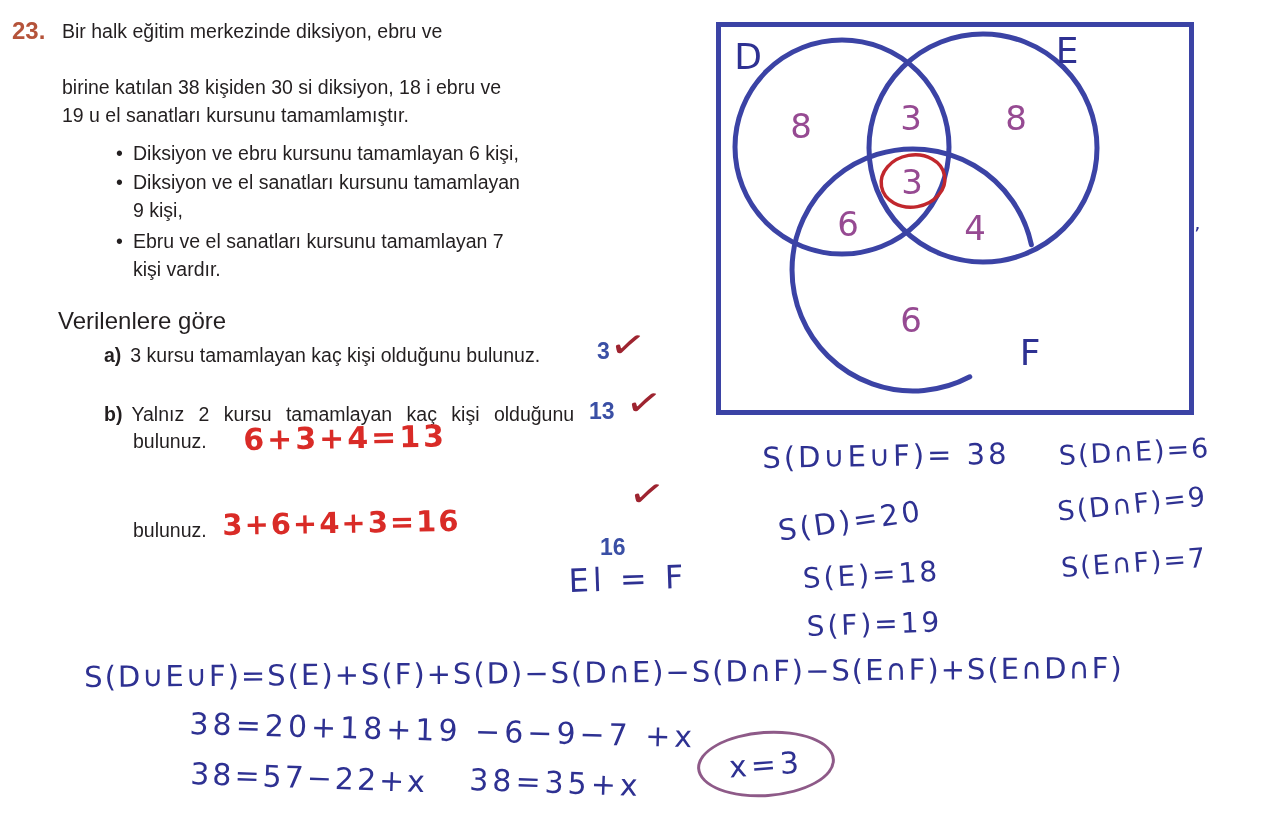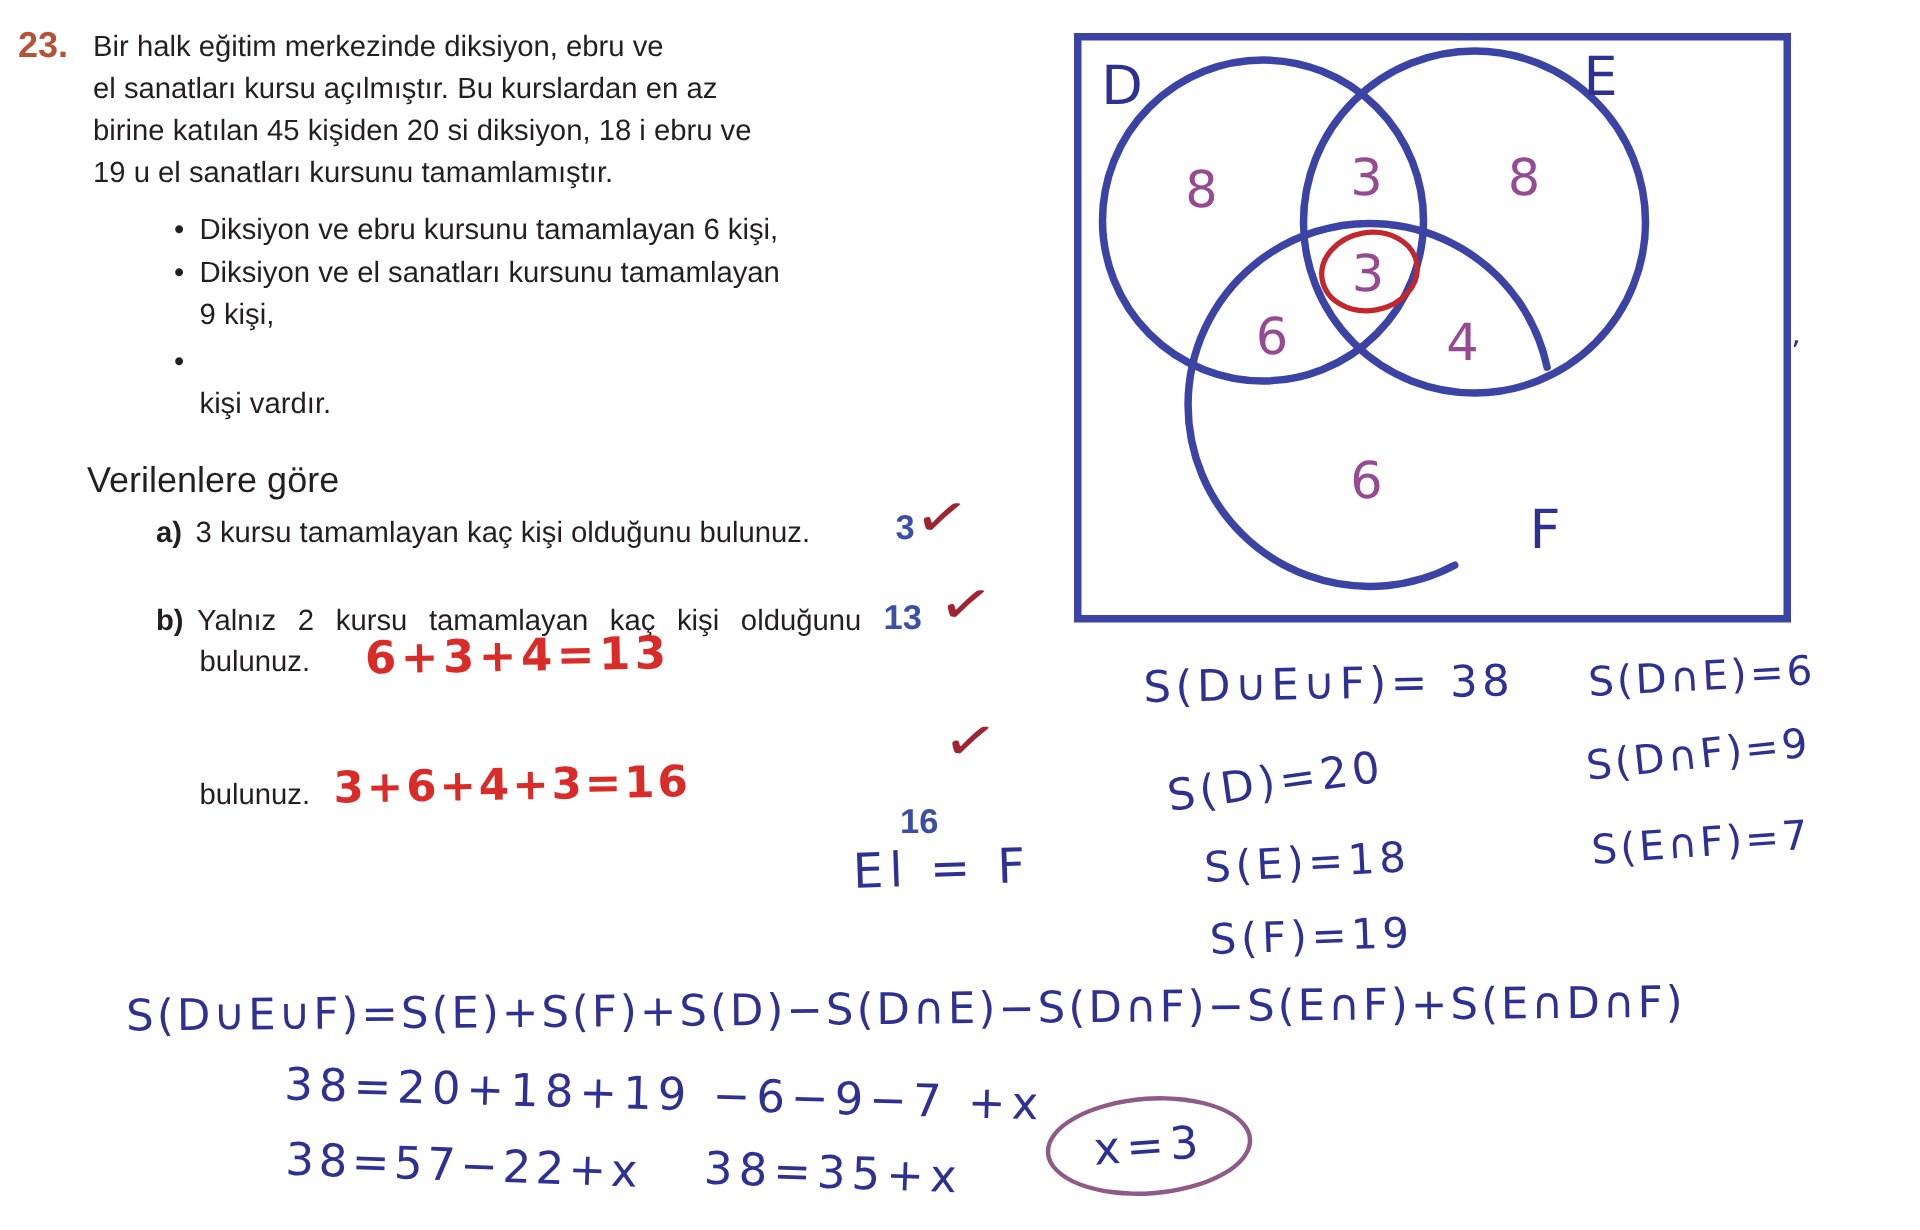--- a/index.html
+++ b/index.html
@@ -23,35 +23,35 @@
   .venn-label{fill:#2e3192;font-size:36px;text-anchor:middle;}
 </style>
 </head>
 <body>
 
 <div class="page">
 
   <span class="abs qnum" style="left:12px;top:17px;">23.</span>
 
   <div class="abs print" style="left:46px;top:17px;">Bir halk eğitim merkezinde diksiyon, ebru ve</div>
-  <div class="abs print" style="left:46px;top:45px;">el sanatları kursu açılmıştır. Bu kurslardan en az</div>
-  <div class="abs print" style="left:46px;top:73px;">birine katılan 45 kişiden 20 si diksiyon, 18 i ebru ve</div>
+  <div class="abs print" style="left:46px;top:73px;">birine katılan 38 kişiden 30 si diksiyon, 18 i ebru ve</div>
   <div class="abs print" style="left:46px;top:101px;">19 u el sanatları kursunu tamamlamıştır.</div>
 
   <div class="abs print" style="left:117px;top:139px;">
     <span class="bullet-dot">•</span>
     <span>Diksiyon ve ebru kursunu tamamlayan 6 kişi,</span>
   </div>
   <div class="abs print" style="left:117px;top:168px;">
     <span class="bullet-dot">•</span>
     <span>Diksiyon ve el sanatları kursunu tamamlayan</span>
   </div>
   <div class="abs print" style="left:117px;top:196px;">9 kişi,</div>
   <div class="abs print" style="left:117px;top:227px;">
     <span class="bullet-dot">•</span>
+    <span>Ebru ve el sanatları kursunu tamamlayan 7</span>
   </div>
   <div class="abs print" style="left:117px;top:255px;text-align:right;">kişi vardır.</div>
 
   <div class="abs print" style="left:42px;top:307px;font-size:24px;">Verilenlere göre</div>
 
   <div class="abs print" style="left:88px;top:341px;">
     <span class="qlabel">a)</span><span>3 kursu tamamlayan kaç kişi olduğunu bulunuz.</span>
   </div>
   <span class="abs answer" style="left:597px;top:338px;">3</span>
   <span class="abs check" style="left:612px;top:326px;">✓</span>

